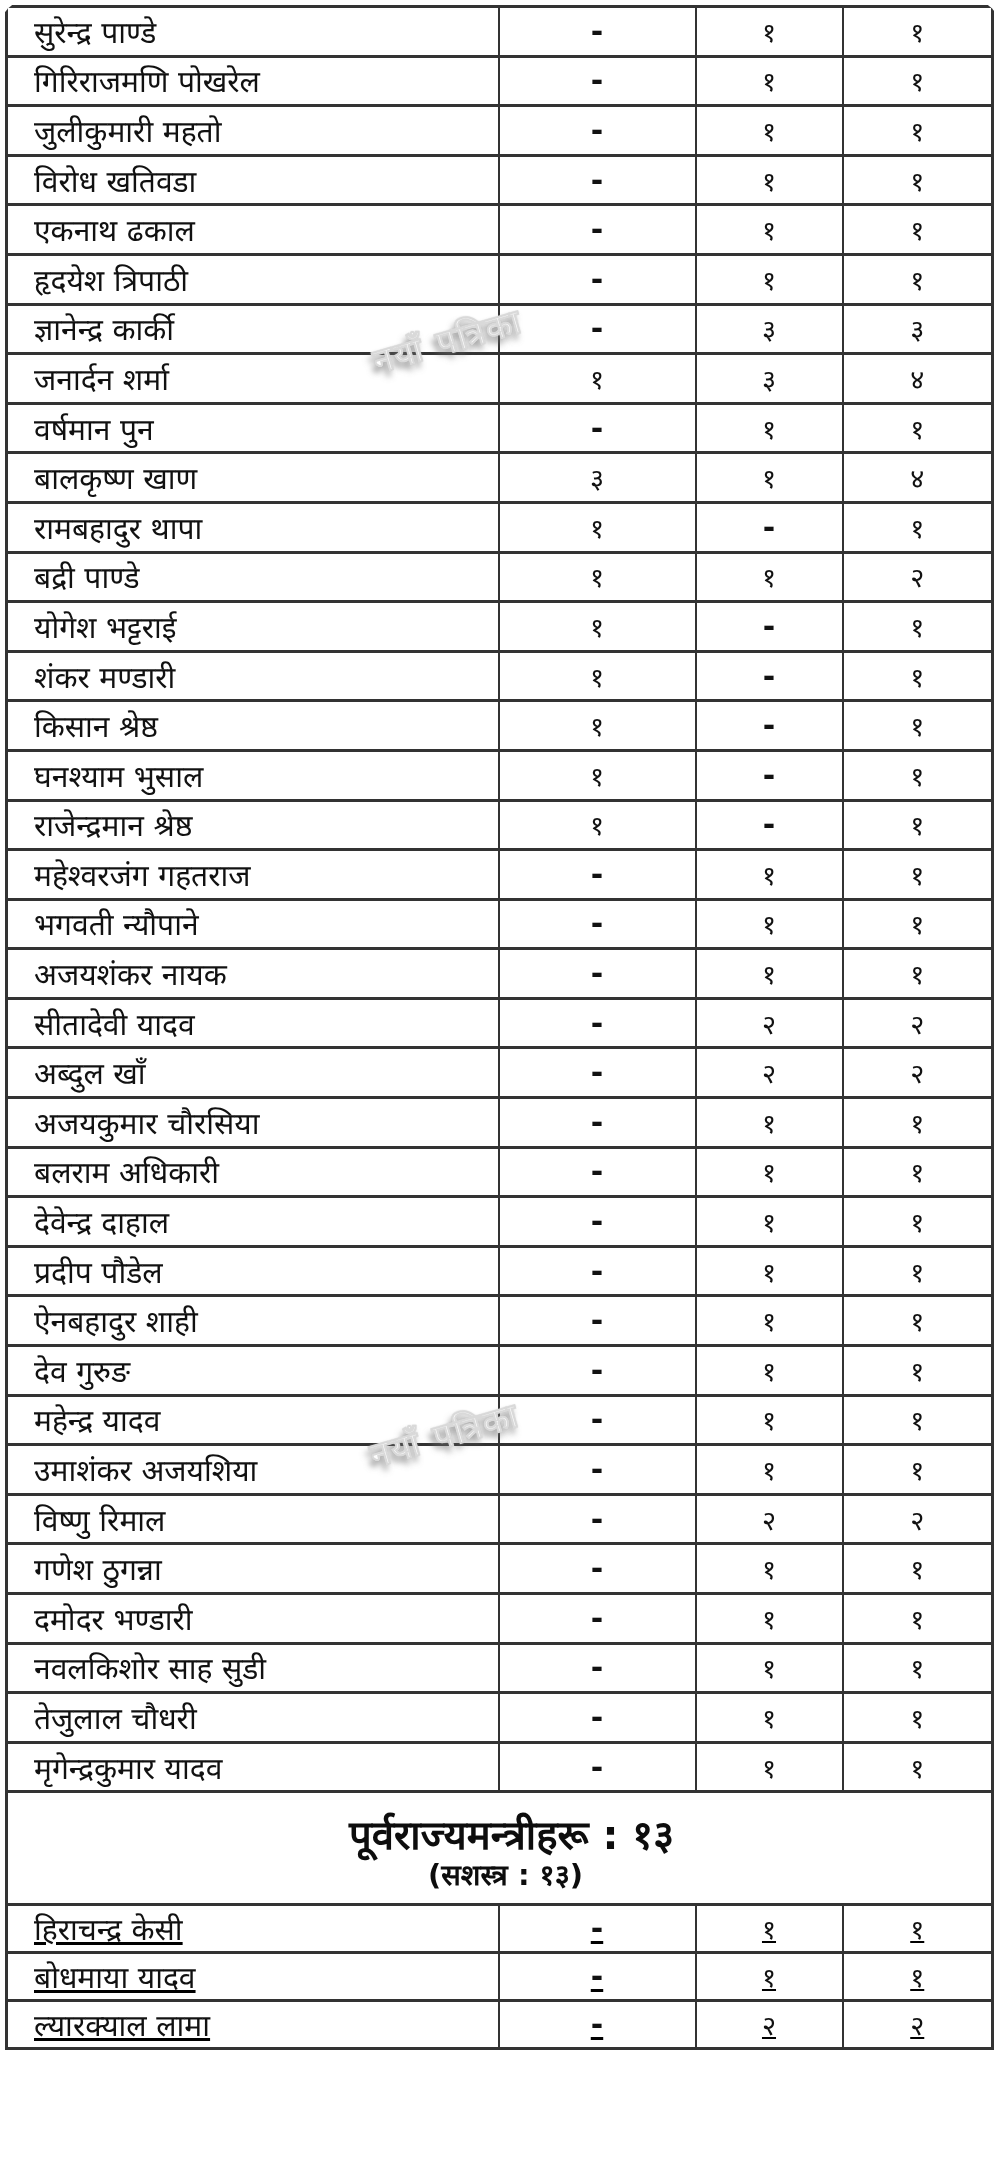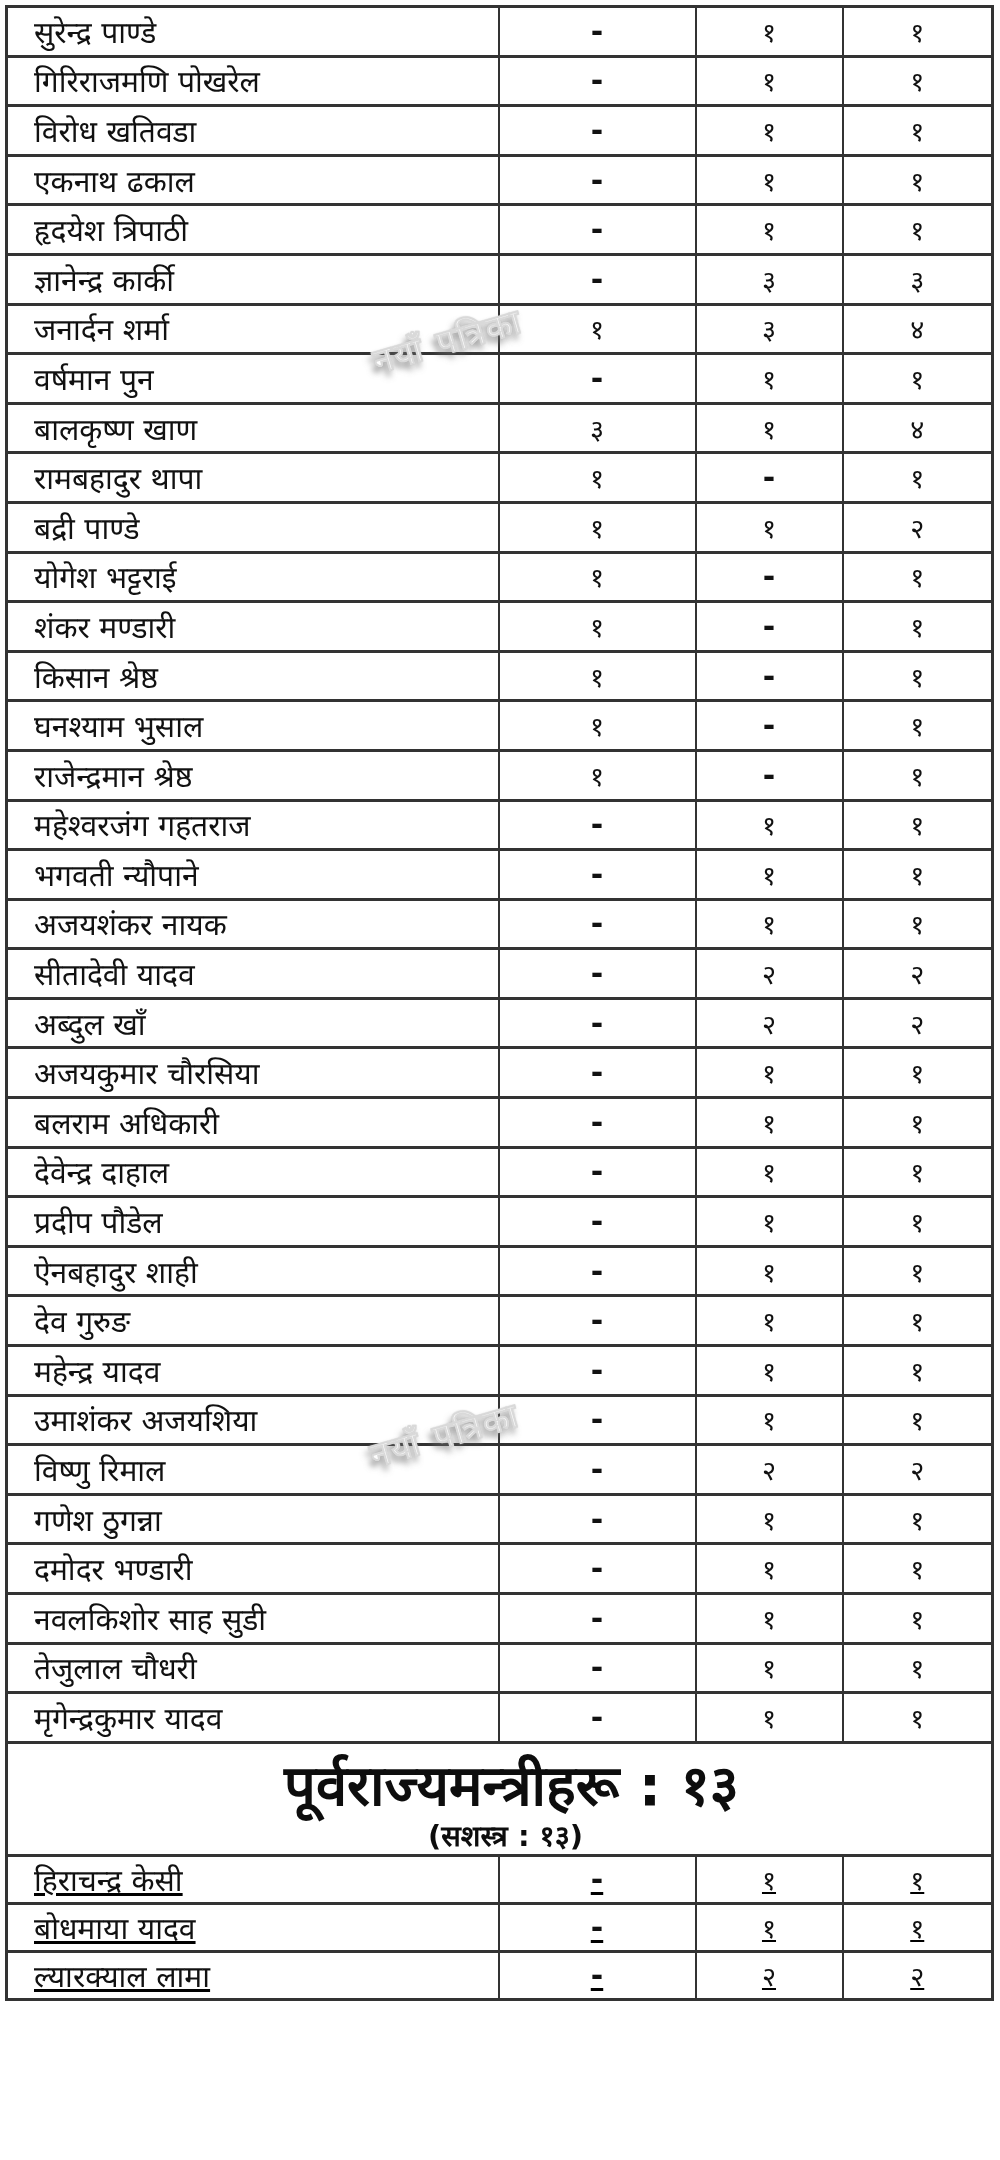--- a/index.html
+++ b/index.html
@@ -6,20 +6,21 @@
   body {
     width: 1000px; height: 2160px;
     background: #ffffff;
     font-family: "DejaVu Sans", sans-serif;
   }
   .page {
     position: relative;
     width: 1000px; height: 2160px;
     background: #ffffff;
     overflow: hidden;
+    border-radius: 28px;
   }
   table.grid {
     position: absolute;
     left: 5px; top: 5px;
     width: 986px;
     border-collapse: collapse;
     table-layout: fixed;
     border: 3px solid #333333;
   }
   col.c-name { width: 492px; }
@@ -47,21 +48,21 @@
     font-size: 27px;
     color: #111111;
   }
   td.num.dash {
     font-weight: 700;
     font-size: 30px;
   }
   tr.section-row { height: 113px; }
   tr.section-row td { text-align: center; padding: 0; }
   .sec-title {
-    font-size: 56px;
+    font-size: 40px;
     font-weight: 700;
     color: #0d0d0d;
     line-height: 1.25;
     margin-top: 6px;
     margin-left: 24px;
   }
   .sec-sub {
     font-size: 29px;
     font-weight: 700;
     color: #0d0d0d;
@@ -103,20 +104,26 @@
     <td class="num">१</td>
     <td class="num">१</td>
   </tr>
         <tr>
     <td class="name">गिरिराजमणि पोखरेल</td>
     <td class="num dash">-</td>
     <td class="num">१</td>
     <td class="num">१</td>
   </tr>
         <tr>
+    <td class="name">जुलीकुमारी महतो</td>
+    <td class="num dash">-</td>
+    <td class="num">१</td>
+    <td class="num">१</td>
+  </tr>
+        <tr>
     <td class="name">विरोध खतिवडा</td>
     <td class="num dash">-</td>
     <td class="num">१</td>
     <td class="num">१</td>
   </tr>
         <tr>
     <td class="name">एकनाथ ढकाल</td>
     <td class="num dash">-</td>
     <td class="num">१</td>
     <td class="num">१</td>

